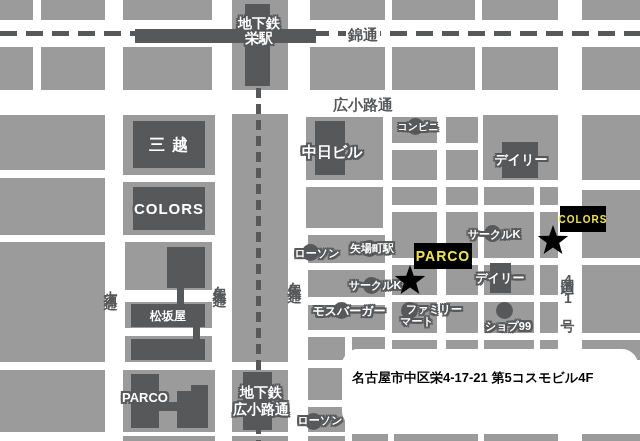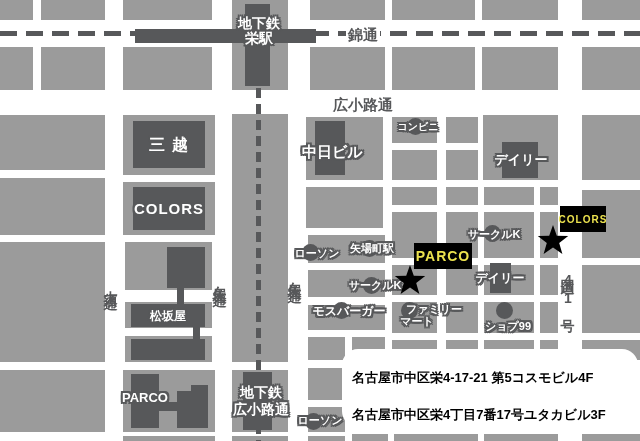--- a/index.html
+++ b/index.html
@@ -182,16 +182,15 @@
   </svg>
   <div class="mbox" style="left:560px;top:206px;width:46px;height:26px;font-size:10px">
     <span>COLORS</span>
   </div>
   <svg class="star" style="left:536px;top:225px" width="34" height="32" viewBox="-17 -16 34 32">
     <polygon points="0,-16 3.8,-5.3 15.2,-4.9 6.2,2 9.4,12.9 0,6.5 -9.4,12.9 -6.2,2 -15.2,-4.9 -3.8,-5.3"></polygon>
   </svg>
 
   <div class="panel">
     <div class="ln addr" style="top:20px">名古屋市中区栄4-17-21 第5コスモビル4F</div>
-    <div class="ln addr" style="top:57px">名古屋市中区栄4丁目7番17号ユタカビル3F</div>
   </div>
 
 </div>
 
 </body></html>

